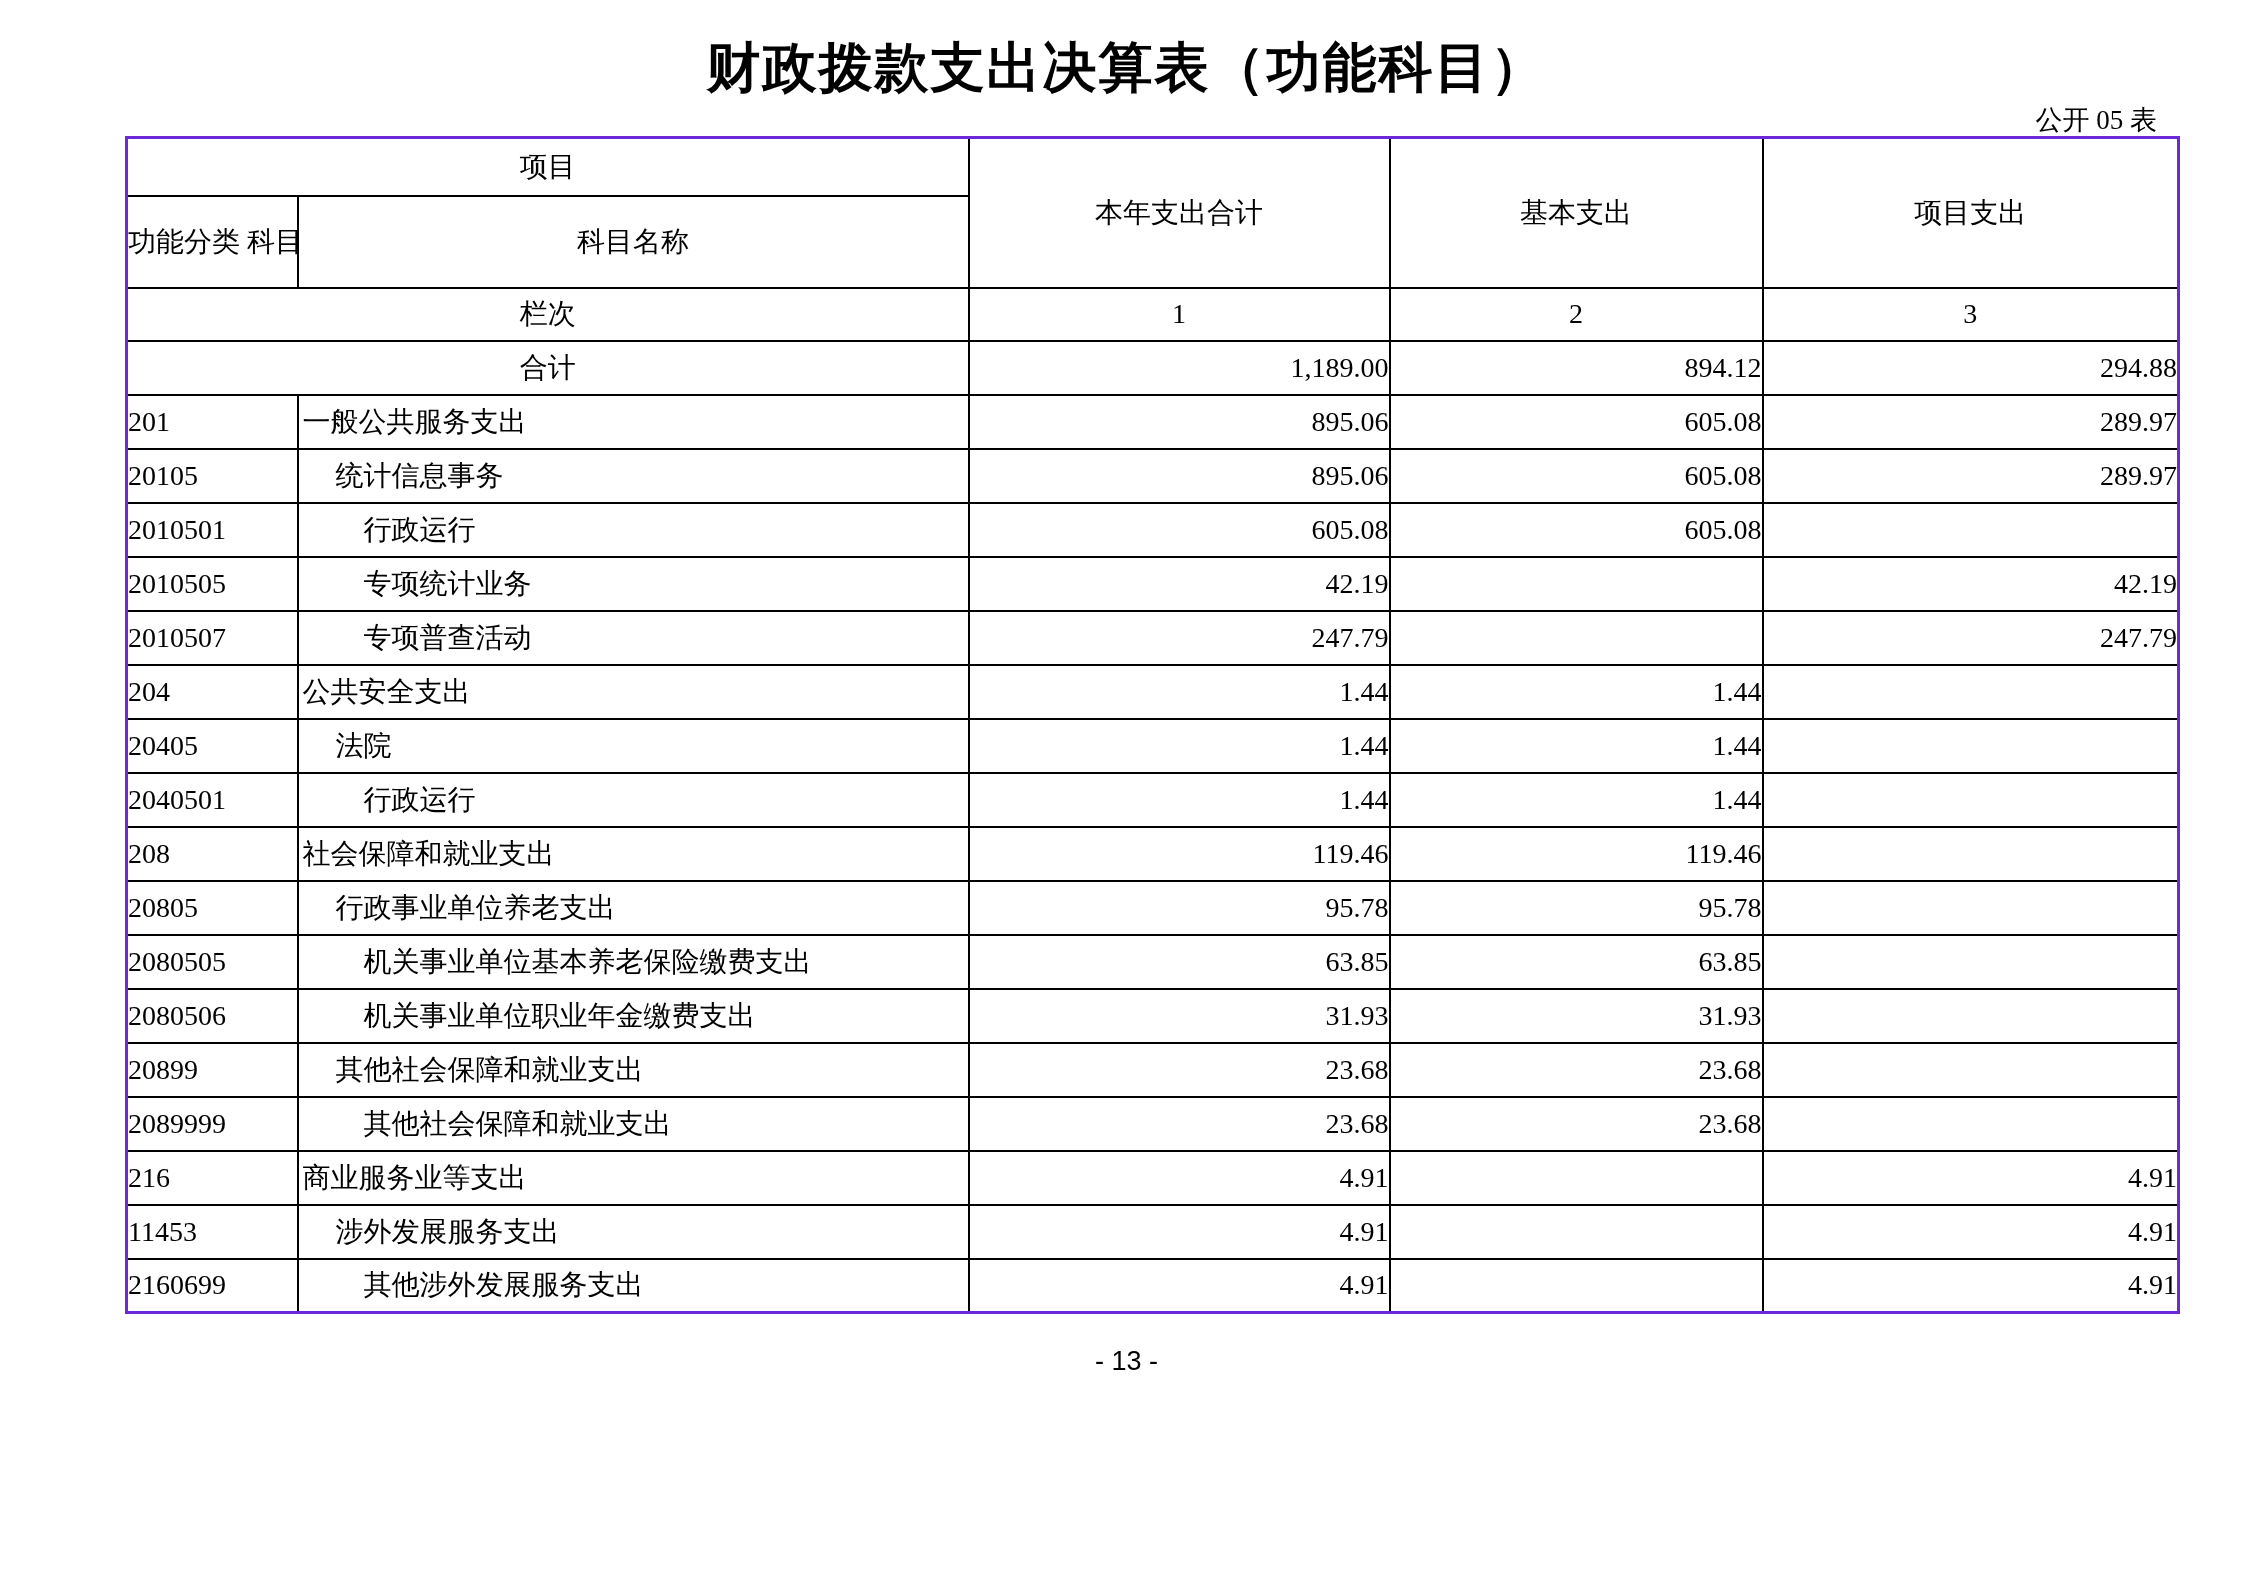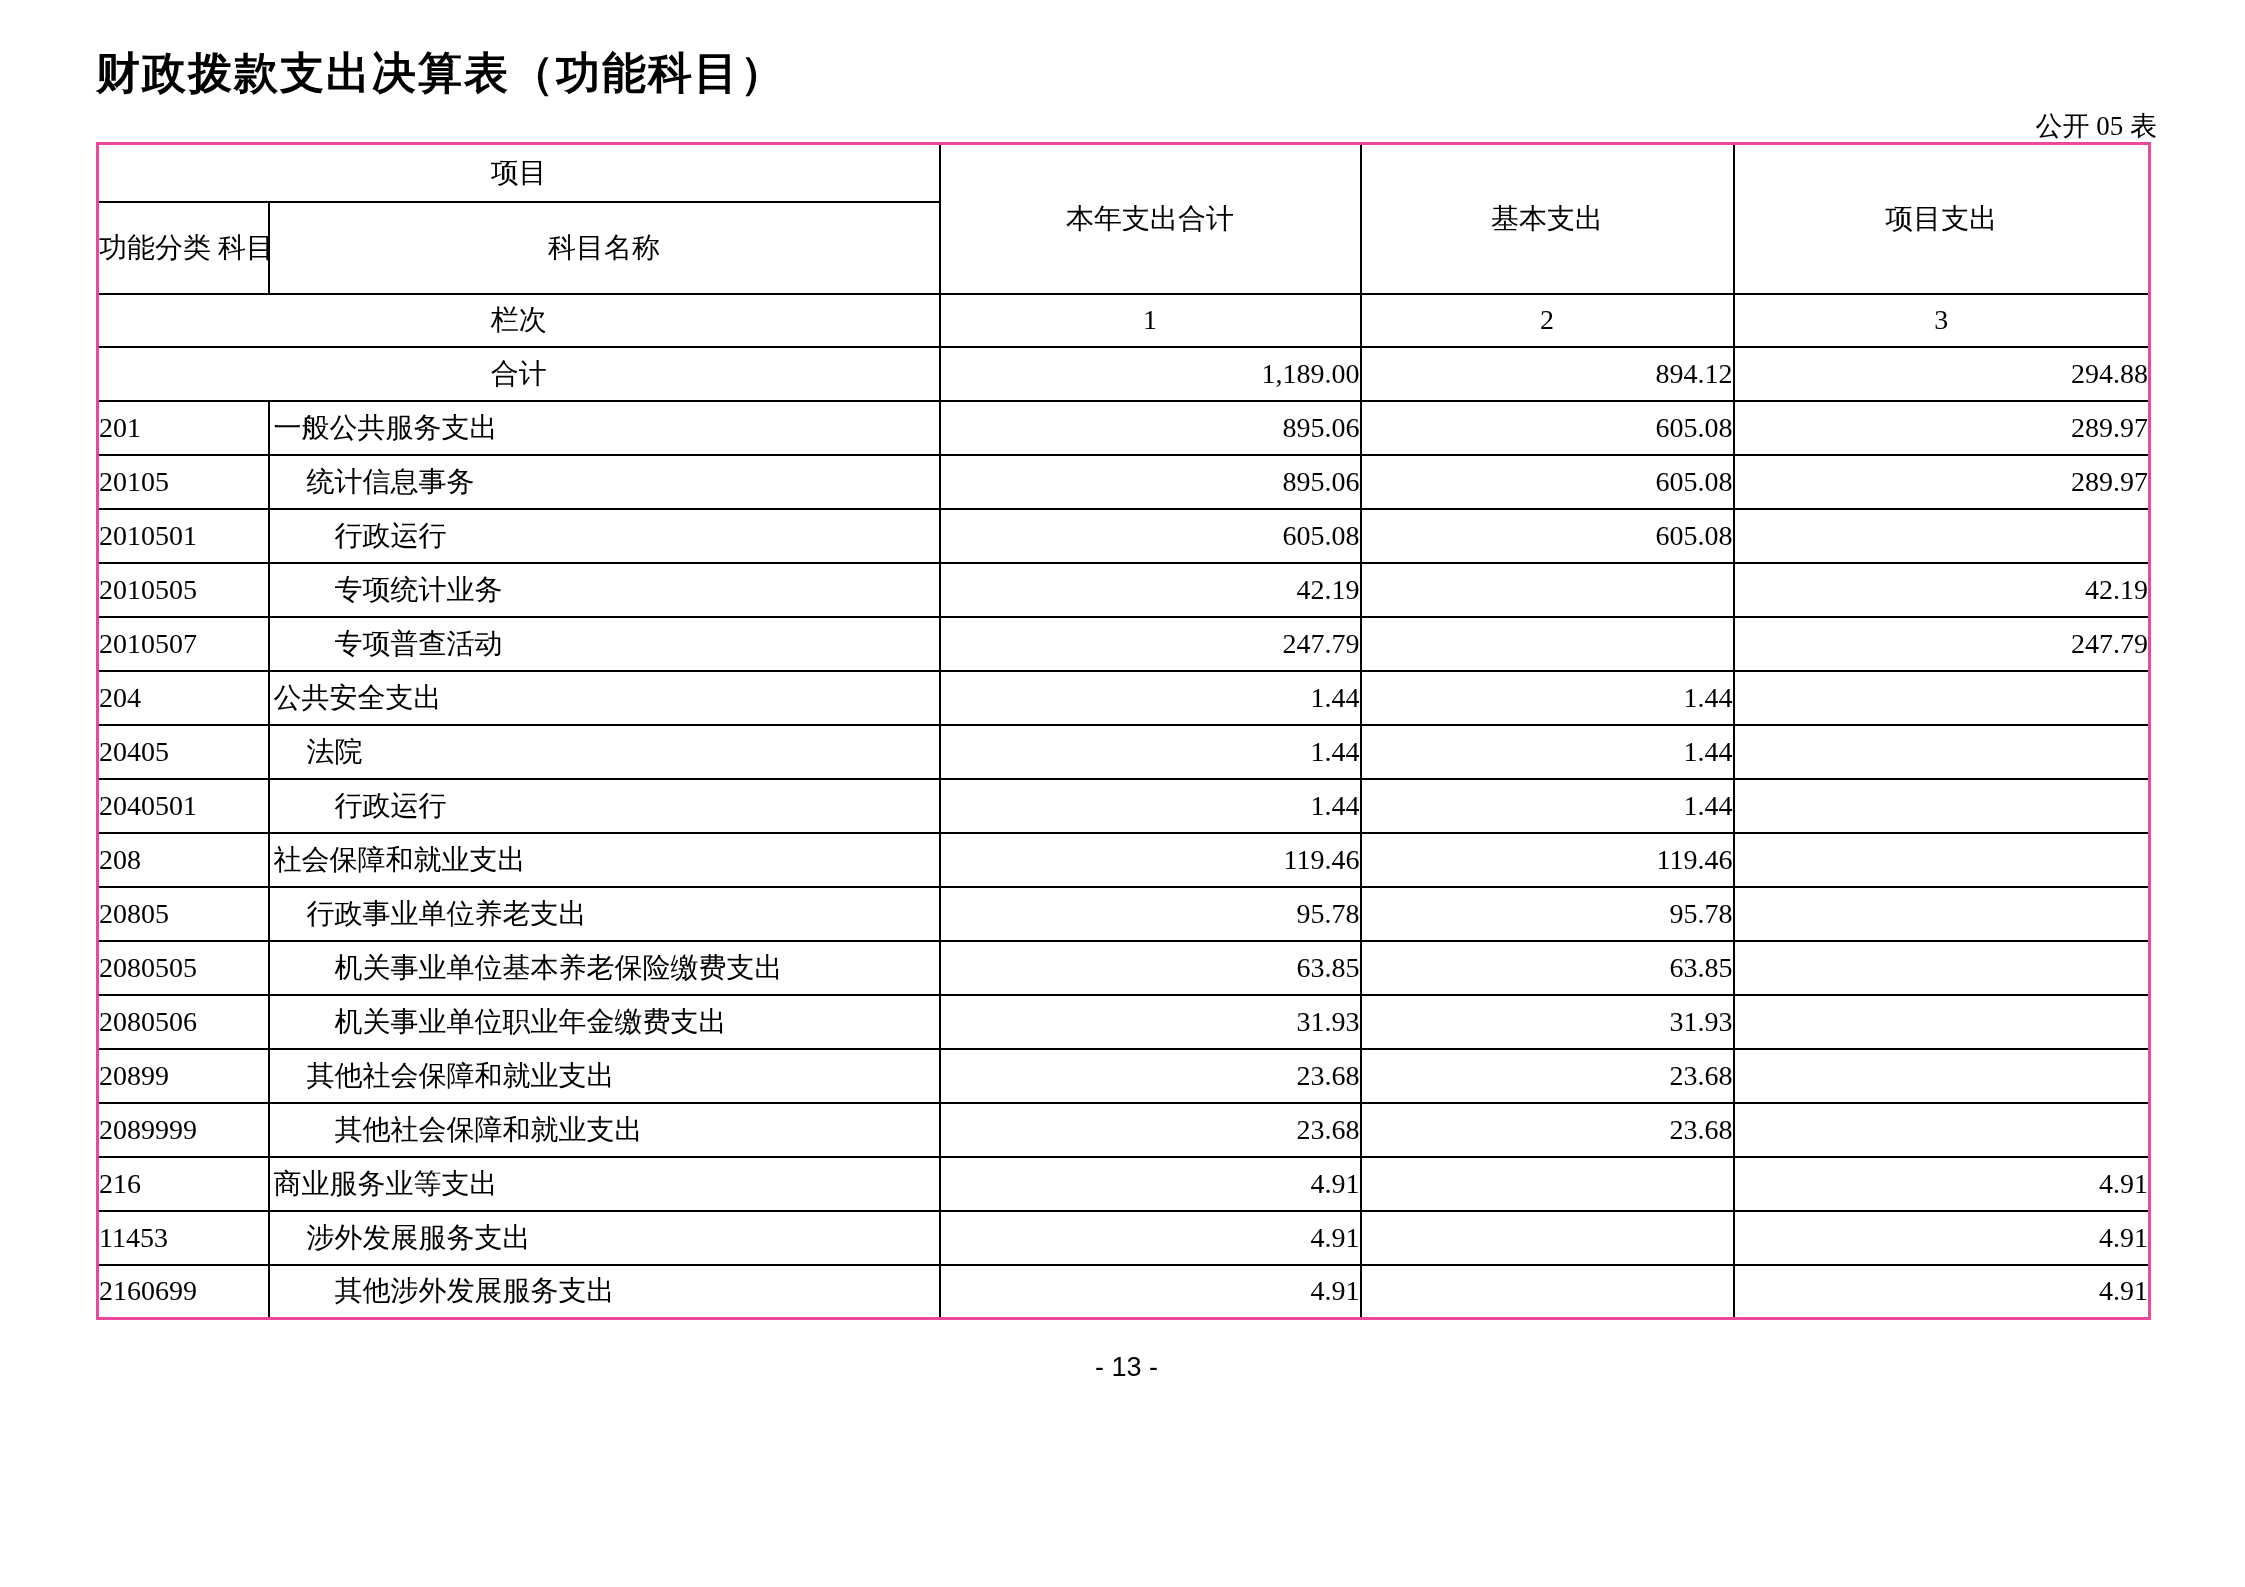--- a/index.html
+++ b/index.html
@@ -13,46 +13,47 @@
     color: #000000;
     font-family: "Liberation Serif", "DejaVu Serif", serif;
   }
   .doc-header {
     font-size: 28px;
     line-height: 34px;
     padding-bottom: 13px;
     border-bottom: 2px solid #000;
   }
   .page-title {
-    text-align: left;
-    font-size: 44px;
+    text-align: center;
+    font-size: 54px;
     font-weight: bold;
     letter-spacing: 2px;
-    margin-top: 26px;
+    margin-top: 20px;
     line-height: 60px;
   }
   .table-code-line {
     text-align: right;
     font-size: 27px;
     margin-top: 6px;
     line-height: 32px;
   }
   .meta-row {
     display: flex;
     justify-content: space-between;
     font-size: 28px;
     margin-top: 16px;
     margin-bottom: 13px;
     line-height: 34px;
   }
   table.fin {
     border-collapse: collapse;
     table-layout: fixed;
     width: 2052px;
-    border: 3px solid #ec4899;
+    border: 3px solid #6d28d9;
+    margin-left: 29px;
   }
   table.fin th, table.fin td {
     border: 2px solid #000;
     font-size: 28px;
     font-weight: normal;
     vertical-align: middle;
     padding: 0;
     overflow: hidden;
     white-space: nowrap;
   }

